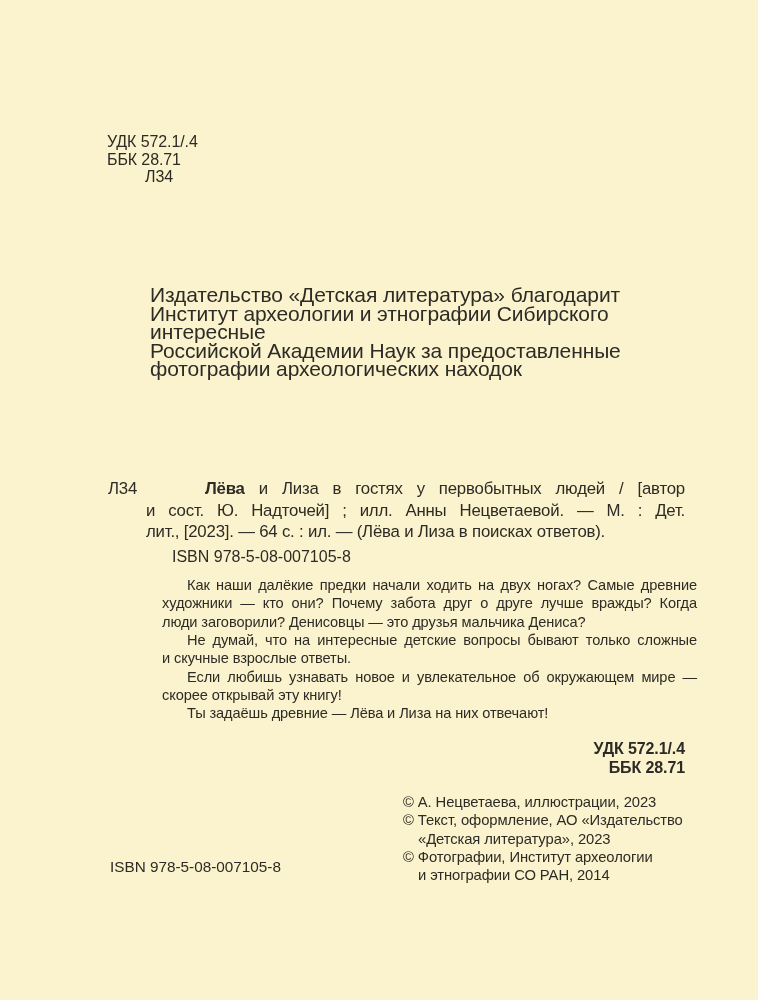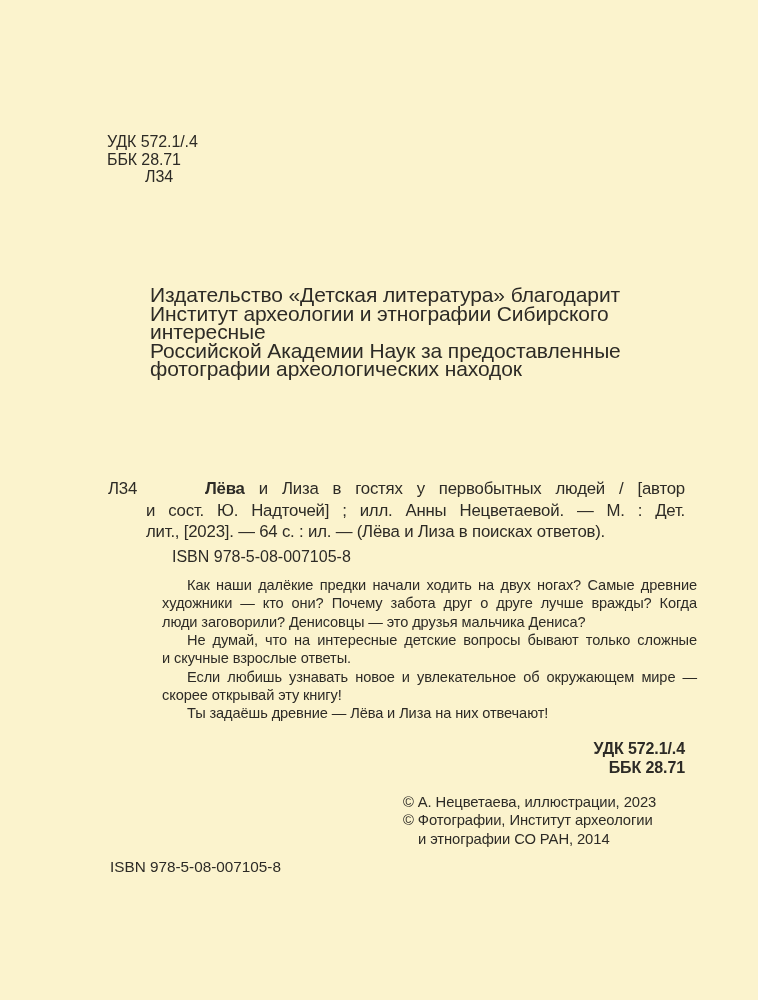--- a/index.html
+++ b/index.html
@@ -124,18 +124,22 @@
 <div class="abs" id="class-bottom">
   <div>УДК 572.1/.4</div>
   <div>ББК 28.71</div>
 </div>
 
 <div class="abs" id="copyrights">
     <div>
       <div class="cr-line">© А. Нецветаева, иллюстрации, 2023</div>
     </div>
     <div>
+      <div class="cr-line">© Текст, оформление, АО «Издательство</div>
+      <div class="cr-line cont">«Детская литература», 2023</div>
+    </div>
+    <div>
       <div class="cr-line">© Фотографии, Институт археологии</div>
       <div class="cr-line cont">и этнографии СО РАН, 2014</div>
     </div>
   </div>
 
 <div class="abs" id="isbn-bottom">ISBN 978-5-08-007105-8</div>
 
 </body></html>

